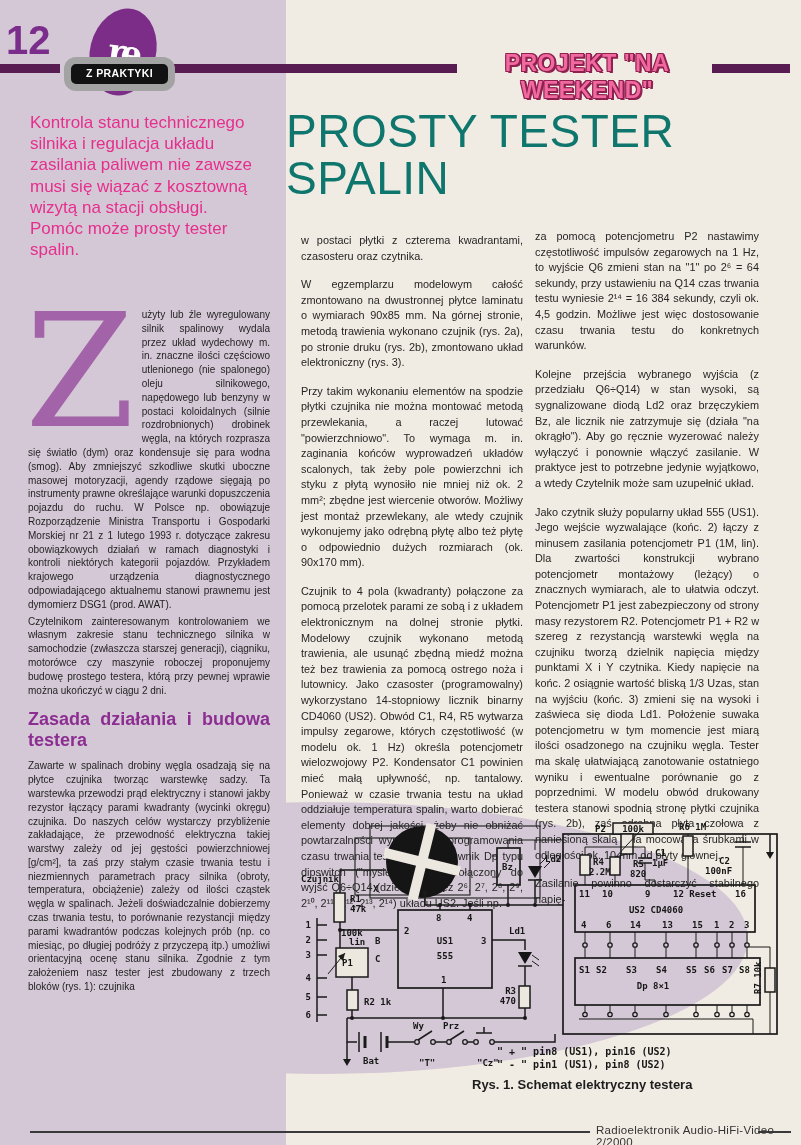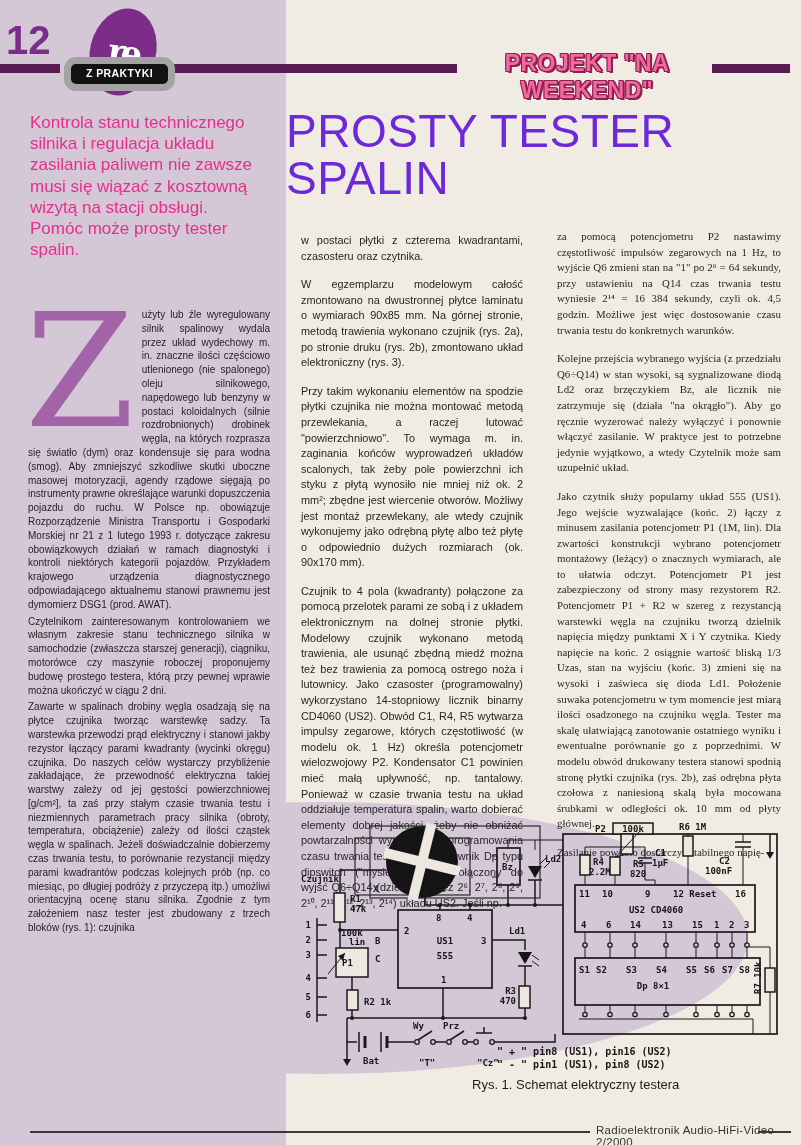--- a/index.html
+++ b/index.html
@@ -27,40 +27,40 @@
   .lead{position:absolute;left:30px;top:112px;width:234px;font-size:17px;line-height:21.2px;font-weight:normal;
         color:#e62e8d;}
   .left-col{position:absolute;left:28px;top:308px;width:242px;font-size:10px;line-height:13.8px;color:#1f1f1f;
             text-align:justify;}
   .left-col p{margin:0 0 3px 0;}
   .dropcap{float:left;font-family:"DejaVu Serif",serif;font-size:158px;line-height:.78;color:#a263a8;
            margin:2px 7px 0 -3px;}
   .subhead{margin:12px 0 8px 0;font-size:18px;line-height:21px;font-weight:bold;color:#8c2e91;}
 
   .title{position:absolute;left:286px;top:108px;margin:0;font-size:46px;line-height:47px;font-weight:400;
-         color:#6d28d9;letter-spacing:.5px;}
+         color:#0f766e;letter-spacing:.5px;}
   .col{position:absolute;font-size:10.9px;line-height:15.6px;color:#262626;text-align:justify;}
   .col p{margin:13px;}
   .mid-col{left:288px;top:220px;width:248px;}
-  .right-col{left:544px;top:216px;width:250px;font-family:Liberation Serif, serif;}
+  .right-col{left:522px;top:216px;width:250px;}
 
   .schematic{position:absolute;left:283px;top:822px;width:517px;height:300px;}
   .w{stroke:#1a1a1a;stroke-width:1.5;fill:none;}
   .thin{stroke-width:1;}
   .comp{fill:#ece7df;stroke:#1a1a1a;stroke-width:1.5;}
   .box{fill:none;stroke:#1a1a1a;stroke-width:1.7;}
   .plate{fill:none;stroke:#2a2a2a;stroke-width:1.2;}
   .dot{fill:#1a1a1a;}
   .oc{fill:none;stroke:#1a1a1a;stroke-width:1.3;}
   .schematic text{font-family:"DejaVu Sans Mono",monospace;font-size:9px;font-weight:bold;fill:#161616;}
   .schematic text.note{font-size:10px;}
   .mid{text-anchor:middle;}
   .end{text-anchor:end;}
 
-  .fig-caption{position:absolute;left:472px;top:1077px;font-size:13px;font-weight:normal;color:#1d1d1d;}
+  .fig-caption{position:absolute;left:472px;top:1077px;font-size:13px;font-weight:bold;color:#1d1d1d;}
   .footer-rule{position:absolute;top:1131px;height:2px;background:#3a3a3a;}
   .fr-a{left:30px;width:560px;}
   .fr-b{left:758px;width:33px;}
   .footer{position:absolute;left:596px;top:1124px;font-size:11.5px;color:#333;letter-spacing:.3px;}
 </style>
 </head>
 <body>
 
 <div class="page">
   <div class="left-panel"></div>
@@ -74,20 +74,21 @@
     <span class="logo-re">re</span>
   </div>
   <div class="badge">Z PRAKTYKI</div>
   <div class="banner">PROJEKT "NA WEEKEND"</div>
 
   <div class="lead">Kontrola stanu technicznego silnika i regulacja układu zasilania paliwem nie zawsze musi się wiązać z kosztowną wizytą na stacji obsługi. Pomóc może prosty tester spalin.</div>
 
   <div class="left-col">
     <p><span class="dropcap">Z</span><span>użyty lub źle wyregulowany silnik spalinowy wydala przez układ wydechowy m. in. znaczne ilości częściowo utlenionego (nie spalonego) oleju silnikowego, napędowego lub benzyny w postaci koloidalnych (silnie rozdrobnionych) drobinek węgla, na których rozprasza się światło (dym) oraz kondensuje się para wodna (smog). Aby zmniejszyć szkodliwe skutki uboczne masowej motoryzacji, agendy rządowe sięgają po instrumenty prawne określające warunki dopuszczenia pojazdu do ruchu. W Polsce np. obowiązuje Rozporządzenie Ministra Transportu i Gospodarki Morskiej nr 21 z 1 lutego 1993 r. dotyczące zakresu obowiązkowych działań w ramach diagnostyki i kontroli niektórych kategorii pojazdów. Przykładem krajowego urządzenia diagnostycznego odpowiadającego aktualnemu stanowi prawnemu jest dymomierz DSG1 (prod. AWAT).</span></p>
     <p>Czytelnikom zainteresowanym kontrolowaniem we własnym zakresie stanu technicznego silnika w samochodzie (zwłaszcza starszej generacji), ciągniku, motorówce czy maszynie roboczej proponujemy budowę prostego testera, którą przy pewnej wprawie można ukończyć w ciągu 2 dni.</p>
+    <h2 class="subhead">Zasada działania i budowa testera</h2>
     <p>Zawarte w spalinach drobiny węgla osadzają się na płytce czujnika tworząc warstewkę sadzy. Ta warstewka przewodzi prąd elektryczny i stanowi jakby rezystor łączący parami kwadranty (wycinki okręgu) czujnika. Do naszych celów wystarczy przybliżenie zakładające, że przewodność elektryczna takiej warstwy zależy od jej gęstości powierzchniowej [g/cm²], ta zaś przy stałym czasie trwania testu i niezmiennych parametrach pracy silnika (obroty, temperatura, obciążenie) zależy od ilości cząstek węgla w spalinach. Jeżeli doświadczalnie dobierzemy czas trwania testu, to porównanie rezystancji między parami kwadrantów podczas kolejnych prób (np. co miesiąc, po długiej podróży z przyczepą itp.) umożliwi orientacyjną ocenę stanu silnika. Zgodnie z tym założeniem nasz tester jest zbudowany z trzech bloków (rys. 1): czujnika</p>
   </div>
 
   <h1 class="title">
     <span>PROSTY TESTER</span><br>
     <span>SPALIN</span>
   </h1>
 
   <div class="col mid-col">
     <p>w postaci płytki z czterema kwadrantami, czasosteru oraz czytnika.</p>

